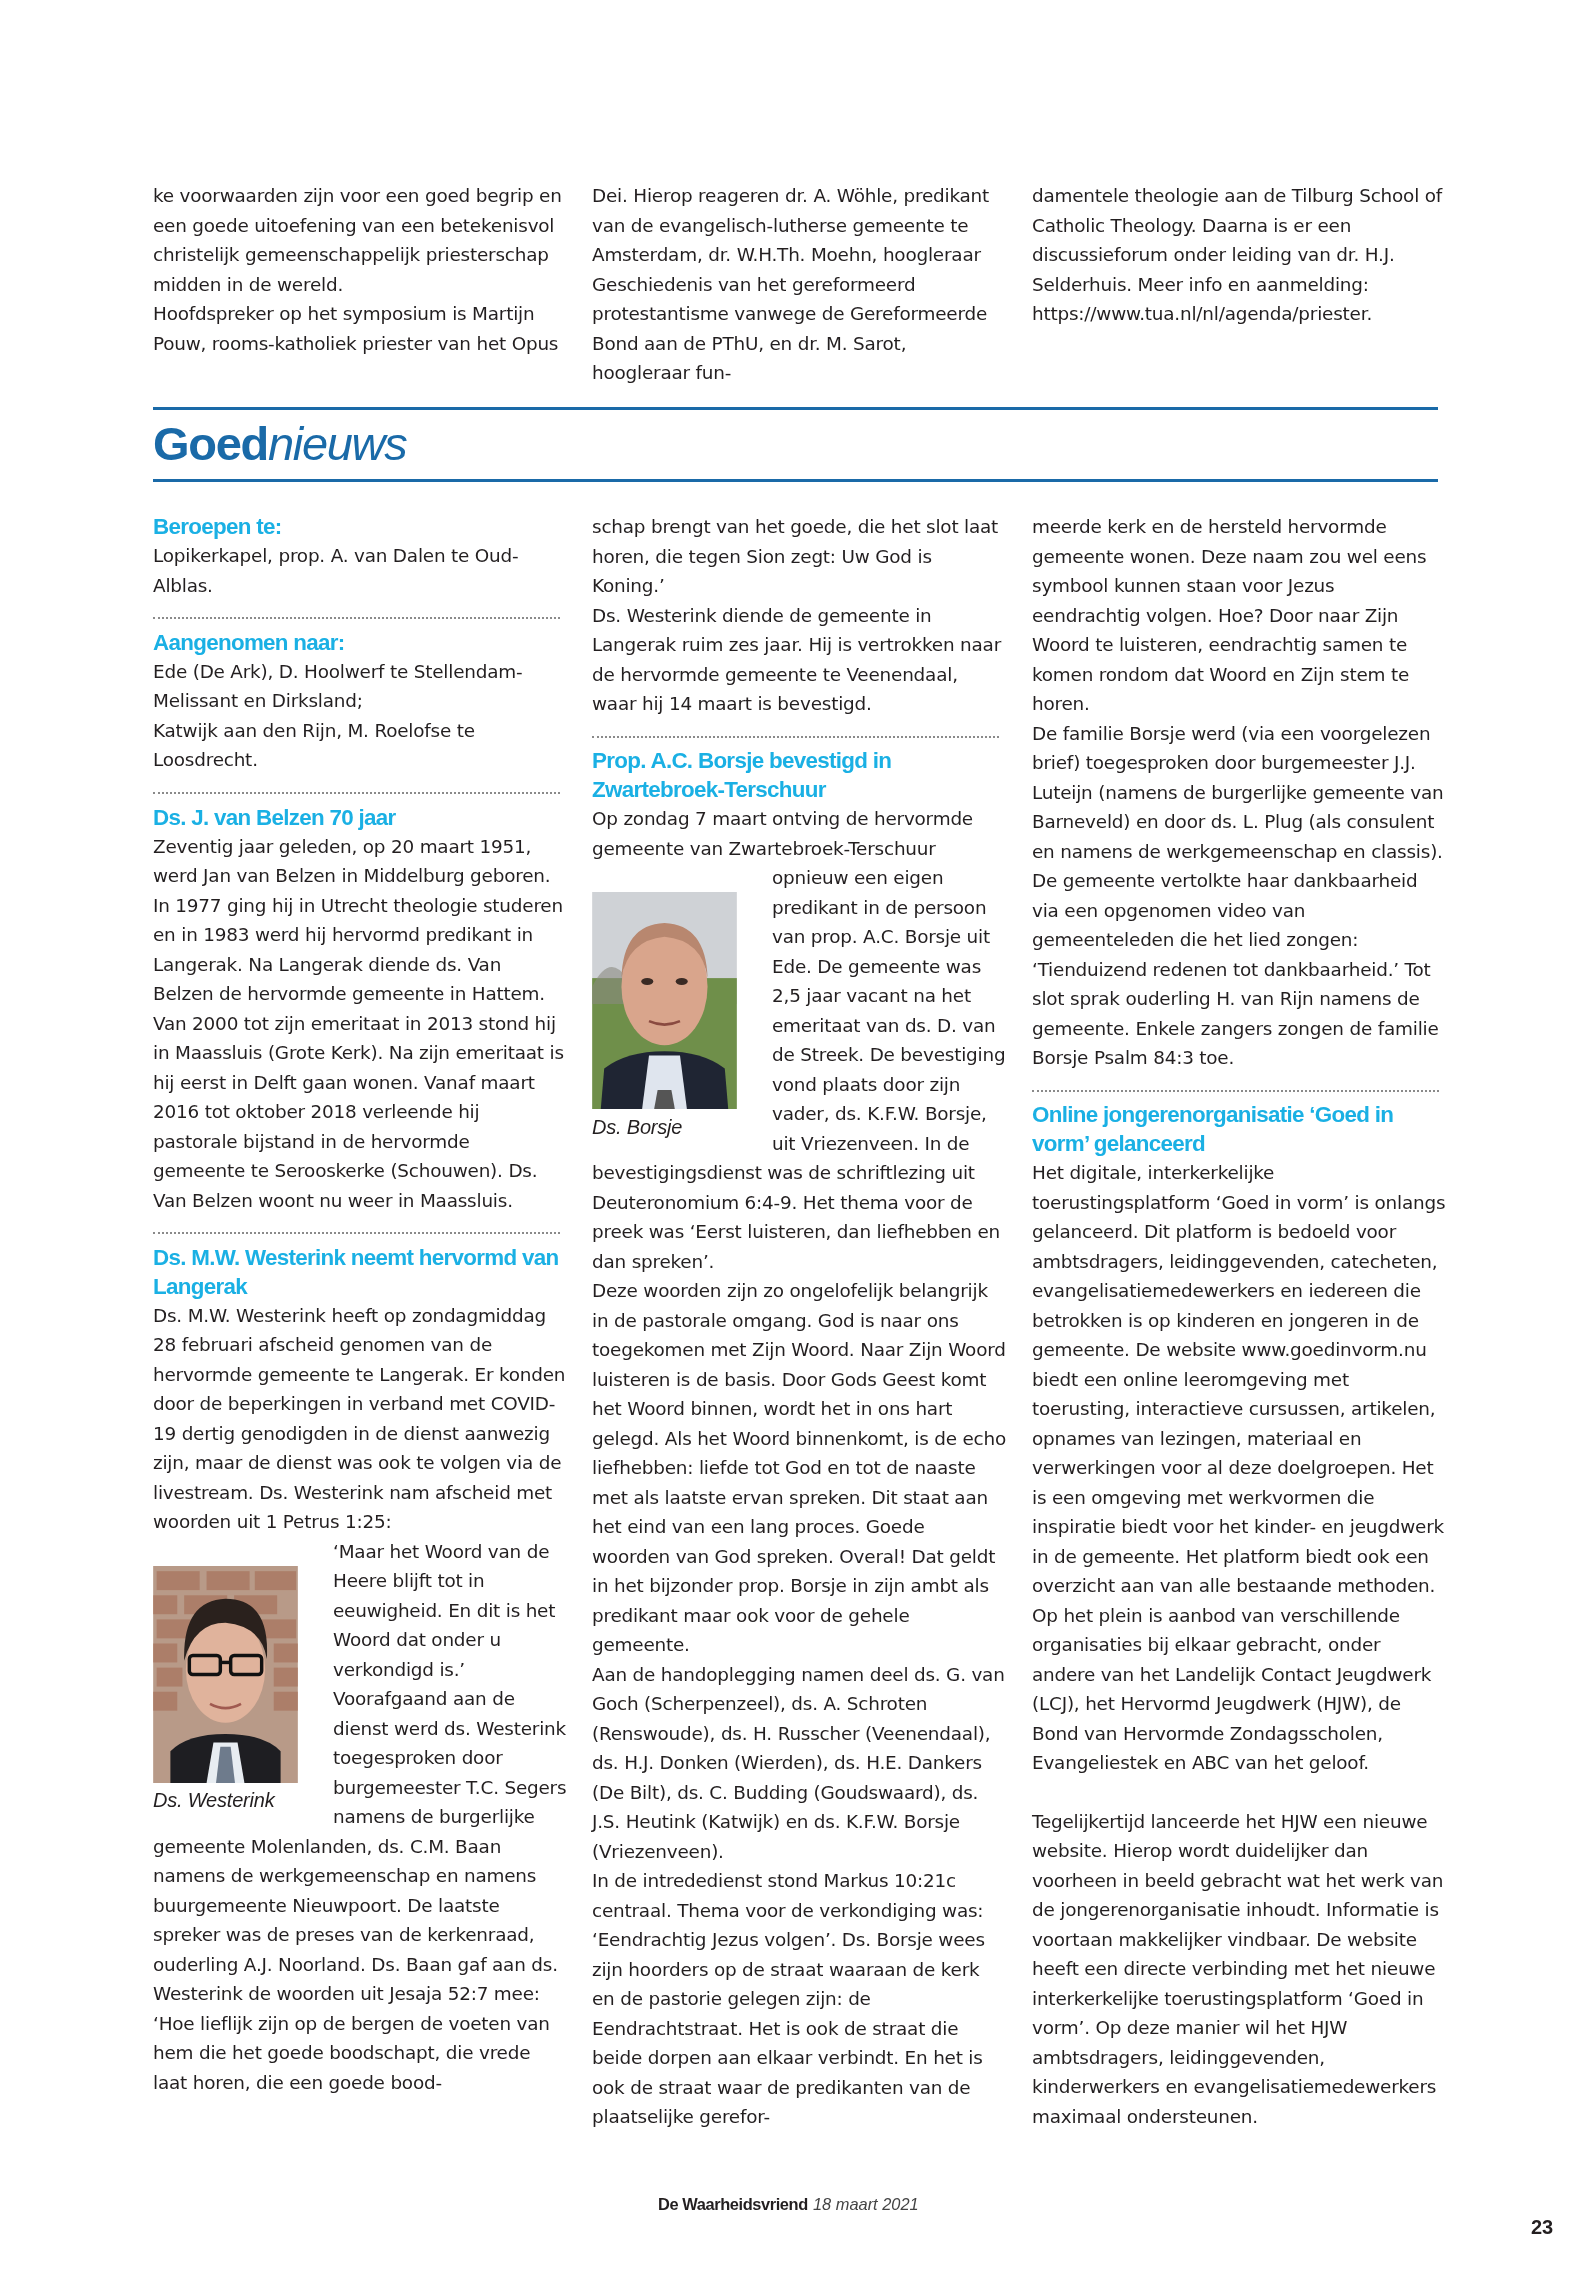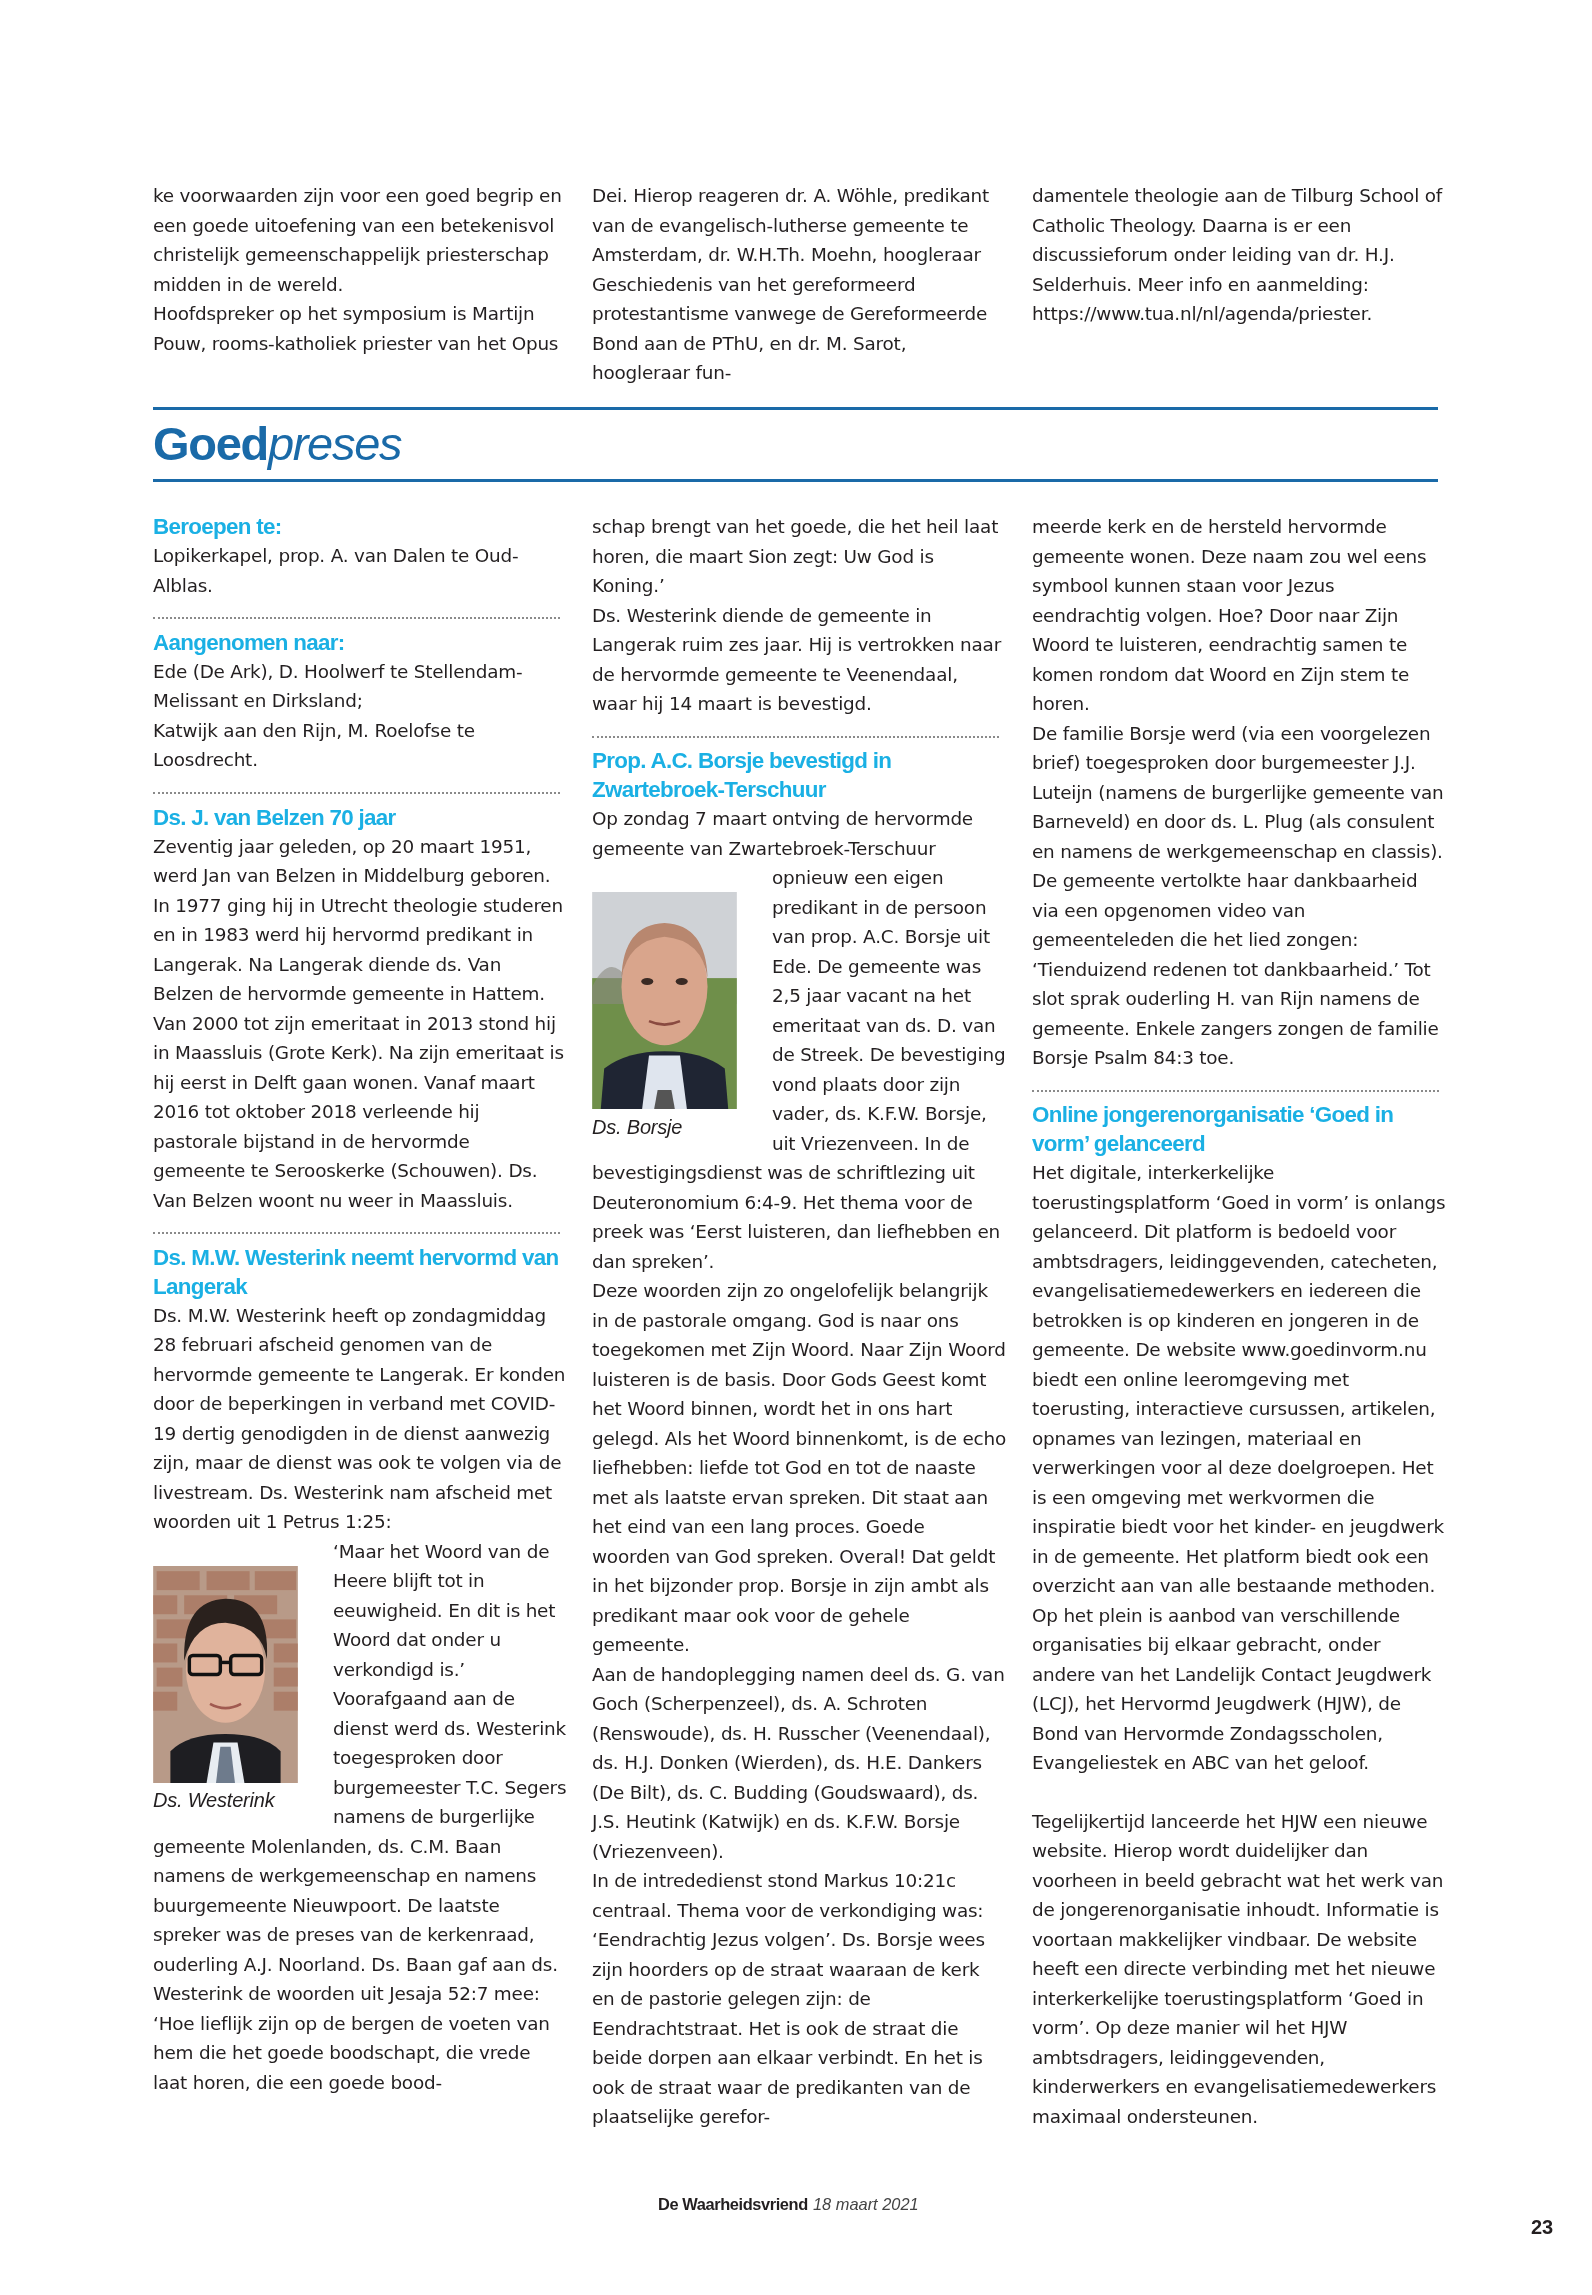--- a/index.html
+++ b/index.html
@@ -67,21 +67,21 @@
   <p>Hoofdspreker op het symposium is Martijn Pouw, rooms-katholiek priester van het Opus</p>
 </div>
 <div class="col top2">
   <p>Dei. Hierop reageren dr. A. Wöhle, predikant van de evangelisch-lutherse gemeente te Amsterdam, dr. W.H.Th. Moehn, hoogleraar Geschiedenis van het gereformeerd protestantisme vanwege de Gereformeerde Bond aan de PThU, en dr. M. Sarot, hoogleraar fun-</p>
 </div>
 <div class="col top3">
   <p>damentele theologie aan de Tilburg School of Catholic Theology. Daarna is er een discussieforum onder leiding van dr. H.J. Selderhuis. Meer info en aanmelding: https://www.tua.nl/nl/agenda/priester.</p>
 </div>
 
 <div class="hr-blue hr1"></div>
-<div class="section-title"><b>Goed</b><i>preses</i></div>
+<div class="section-title"><b>Goed</b><i>nieuws</i></div>
 <div class="hr-blue hr2"></div>
 
 <div class="col c1">
   <div class="h">Beroepen te:</div>
   <p>Lopikerkapel, prop. A. van Dalen te Oud-Alblas.</p>
   <div class="dots"></div>
 
   <div class="h">Aangenomen naar:</div>
   <p>Ede (De Ark), D. Hoolwerf te Stellendam-Melissant en Dirksland;</p>
   <p>Katwijk aan den Rijn, M. Roelofse te Loosdrecht.</p>
@@ -124,21 +124,21 @@
         <path d="M66 160 Q84 170 102 160" stroke="#a05a50" stroke-width="3" fill="none"></path>
       </svg>
     </div>
     <div class="caption">Ds. Westerink</div>
   </div>
   <p>‘Maar het Woord van de Heere blijft tot in eeuwigheid. En dit is het Woord dat onder u verkondigd is.’</p>
   <p>Voorafgaand aan de dienst werd ds. Westerink toegesproken door burgemeester T.C. Segers namens de burgerlijke gemeente Molenlanden, ds. C.M. Baan namens de werkgemeenschap en namens buurgemeente Nieuwpoort. De laatste spreker was de preses van de kerkenraad, ouderling A.J. Noorland. Ds. Baan gaf aan ds. Westerink de woorden uit Jesaja 52:7 mee: ‘Hoe lieflijk zijn op de bergen de voeten van hem die het goede boodschapt, die vrede laat horen, die een goede bood-</p>
 </div>
 
 <div class="col c2">
-  <p>schap brengt van het goede, die het heil laat horen, die maart Sion zegt: Uw God is Koning.’</p>
+  <p>schap brengt van het goede, die het slot laat horen, die tegen Sion zegt: Uw God is Koning.’</p>
   <p>Ds. Westerink diende de gemeente in Langerak ruim zes jaar. Hij is vertrokken naar de hervormde gemeente te Veenendaal, waar hij 14 maart is bevestigd.</p>
   <div class="dots"></div>
 
   <div class="h">Prop. A.C. Borsje bevestigd in Zwartebroek-Terschuur</div>
   <p>Op zondag 7 maart ontving de hervormde gemeente van Zwartebroek-Terschuur</p>
   <div class="photo" style="margin-top:29px;">
     <div class="img">
       <svg width="145" height="217" viewBox="0 0 168 252">
         <rect width="168" height="130" fill="#cfd2d6"></rect>
         <rect y="100" width="168" height="152" fill="#6f8f4a"></rect>

